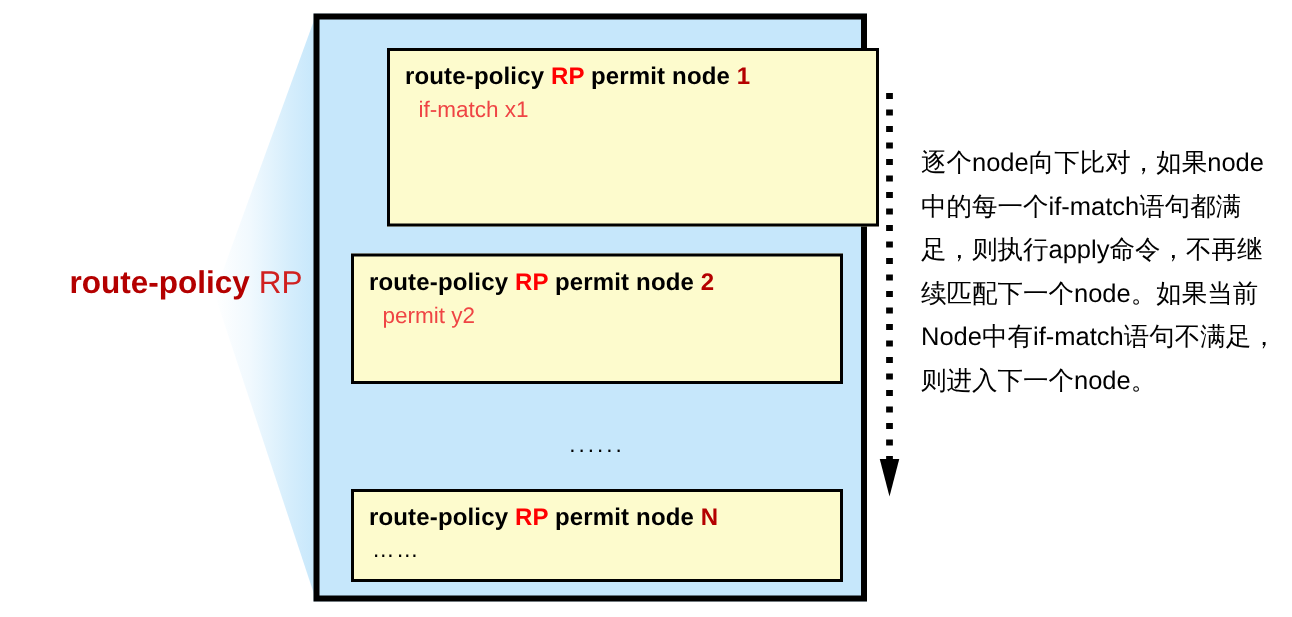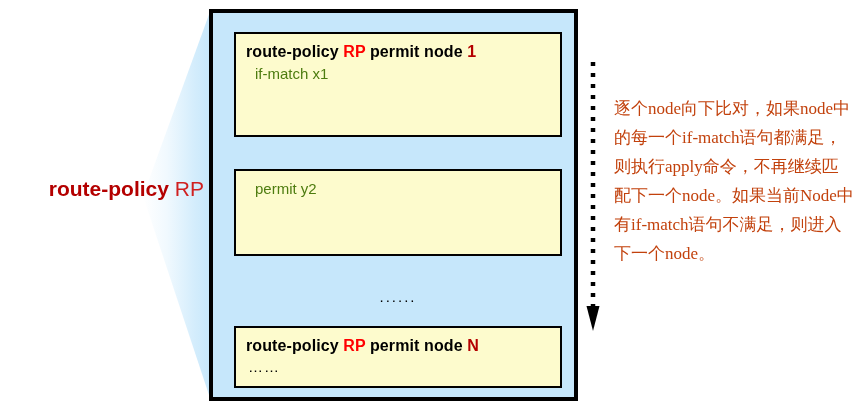--- a/index.html
+++ b/index.html
@@ -24,24 +24,24 @@
     width: 68px;
     height: 392px;
     background: linear-gradient(to right, rgba(198,231,251,0.0) 0%, rgba(198,231,251,0.25) 35%, rgba(198,231,251,0.75) 75%, rgba(198,231,251,1) 100%);
     -webkit-clip-path: polygon(0% 47.7%, 100% 0%, 100% 100%);
     clip-path: polygon(0% 47.7%, 100% 0%, 100% 100%);
   }
 
   
   .left-label {
     position: absolute;
-    left: 4px;
+    left: 24px;
     top: 176px;
     width: 200px;
-    text-align: right;
+    text-align: center;
     font-size: 21px;
     line-height: 26px;
     white-space: nowrap;
   }
   .left-label .lbl-cmd {
     font-weight: bold;
     color: #b40000;
   }
   .left-label .lbl-name {
     font-weight: normal;
@@ -63,21 +63,21 @@
   
   .node-box {
     position: absolute;
     box-sizing: border-box;
     background: #fdfbcd;
     border: 2px solid #000000;
     left: 21px;
     width: 328px;
     padding: 7px 0 0 10px;
   }
-  .node-1 { top: 19px;  height: 105px; }
+  .node-1 { top: 19px;  height: 119px; margin-left: 24px; }
   .node-2 { top: 156px; height: 87px;  }
   .node-n { top: 313px; height: 62px;  }
 
   .node-head {
     font-size: 16px;
     line-height: 22px;
     font-weight: bold;
     color: #000000;
     white-space: nowrap;
     letter-spacing: 0.1px;
@@ -86,21 +86,21 @@
     color: #ff0000;
     font-weight: bold;
   }
   .node-head .num {
     color: #b40000;
     font-weight: bold;
   }
   .node-line {
     font-size: 15px;
     line-height: 22px;
-    color: #4d7c0f;
+    color: #ef4444;
     padding-left: 9px;
     white-space: nowrap;
   }
   .node-dots {
     font-size: 15px;
     line-height: 20px;
     color: #000000;
     padding-left: 2px;
     letter-spacing: 1px;
   }
@@ -127,22 +127,22 @@
   }
 
   
   .annotation {
     position: absolute;
     left: 614px;
     top: 94px;
     width: 240px;
     font-size: 17px;
     line-height: 29px;
-    color: #c2410c;
-    font-family: Liberation Serif, serif;
+    color: #000000;
+    font-family: Liberation Sans, sans-serif;
     text-align: left;
   }
 </style>
 </head>
 <body>
 
 <div class="wedge"></div>
 
 <div class="left-label">
   <span class="lbl-cmd">route-policy</span>
@@ -155,20 +155,26 @@
     <div class="node-head">
       <span>route-policy</span>
       <span class="rp">RP</span>
       <span>permit node</span>
       <span class="num">1</span>
     </div>
     <div class="node-line">if-match x1</div>
   </div>
 
   <div class="node-box node-2">
+    <div class="node-head">
+      <span>route-policy</span>
+      <span class="rp">RP</span>
+      <span>permit node</span>
+      <span class="num">2</span>
+    </div>
     <div class="node-line">permit y2</div>
   </div>
 
   <div class="mid-dots">......</div>
 
   <div class="node-box node-n">
     <div class="node-head">
       <span>route-policy</span>
       <span class="rp">RP</span>
       <span>permit node</span>

